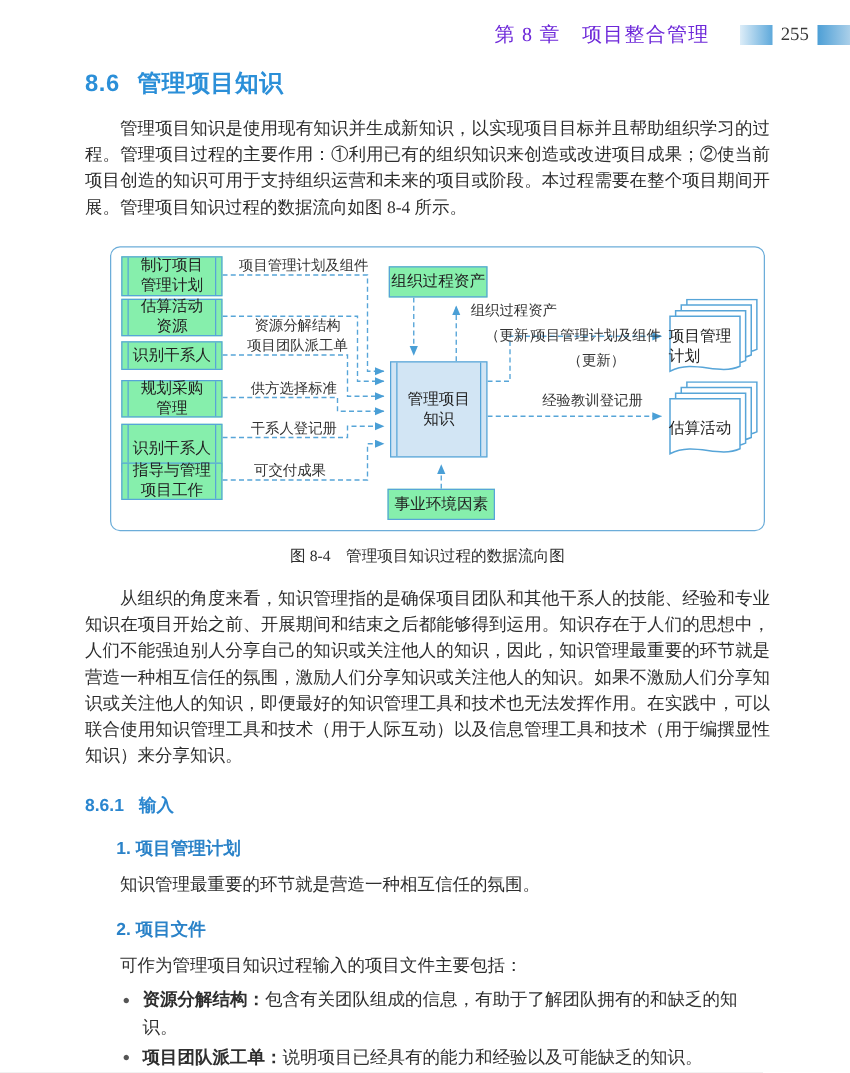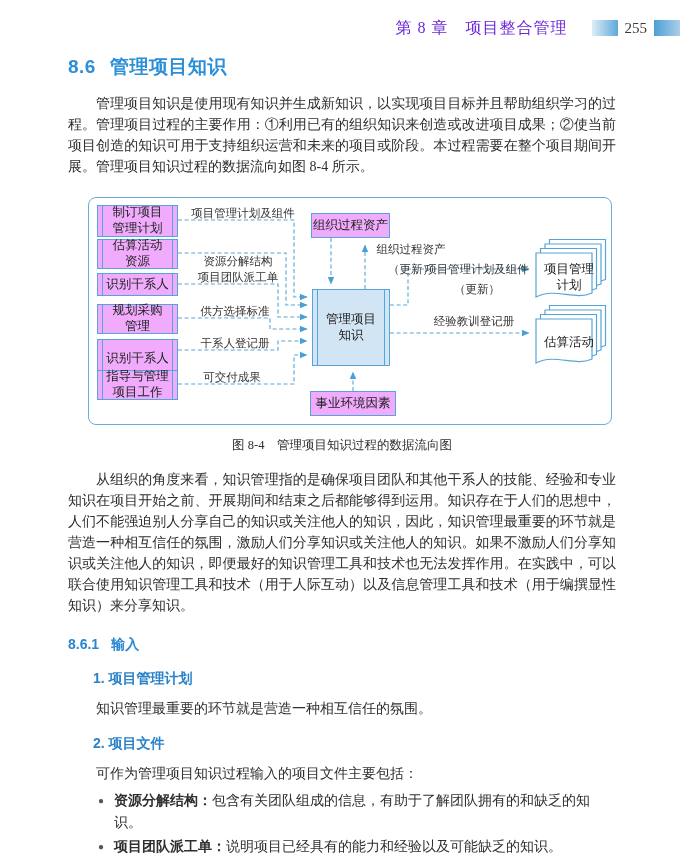--- a/index.html
+++ b/index.html
@@ -23,36 +23,36 @@
   h1.sec .num{margin-right:14px;}
   p.body{font-size:14px;line-height:21px;text-align:justify;margin:13px 0 0 0;}
   p.indent{text-indent:2em;}
   
   .figwrap{position:relative;width:524px;height:228px;margin:20px 0 0 20px;}
   .frame{
     position:absolute;left:0;top:0;width:524px;height:228px;box-sizing:border-box;
     border:1.5px solid #6cadd9;border-radius:8px;
   }
   .dbox{
-    position:absolute;box-sizing:border-box;border:1.2px solid #57a5d8;background:#f0abfc;
+    position:absolute;box-sizing:border-box;border:1.2px solid #57a5d8;background:#86efac;
     display:flex;align-items:center;justify-content:center;text-align:center;
     font-size:12.5px;line-height:1.25;color:#222;white-space:pre-line;
   }
   .pbox::before,.pbox::after{content:"";position:absolute;top:0;bottom:0;border-left:1px solid #57a5d8;}
   .pbox::before{left:4px;}
   .pbox::after{right:4px;}
   .cbox{background:#d2e5f4;}
   .flab{
     position:absolute;font-size:11.5px;color:#333;text-align:center;
     white-space:pre-line;line-height:1.75;
   }
   .docstack{position:absolute;width:76px;height:62px;}
   .docstack svg{position:absolute;left:0;top:0;}
   .doclab{
-    position:absolute;left:1px;width:68px;text-align:center;font-size:12.5px;
+    position:absolute;left:1px;width:68px;font-size:12.5px;
     line-height:1.3;color:#222;white-space:pre-line;
   }
   .figcap{font-size:12.5px;text-align:center;margin:12px 0 0 0;color:#2e2e2e;}
   
   h2.subsec{
     margin:20px 0 0 0;font-family:"Liberation Sans","DejaVu Sans",sans-serif;
     font-size:14px;font-weight:bold;color:#2a86cf;
   }
   h2.subsec .num{margin-right:12px;}
   h3.item{

